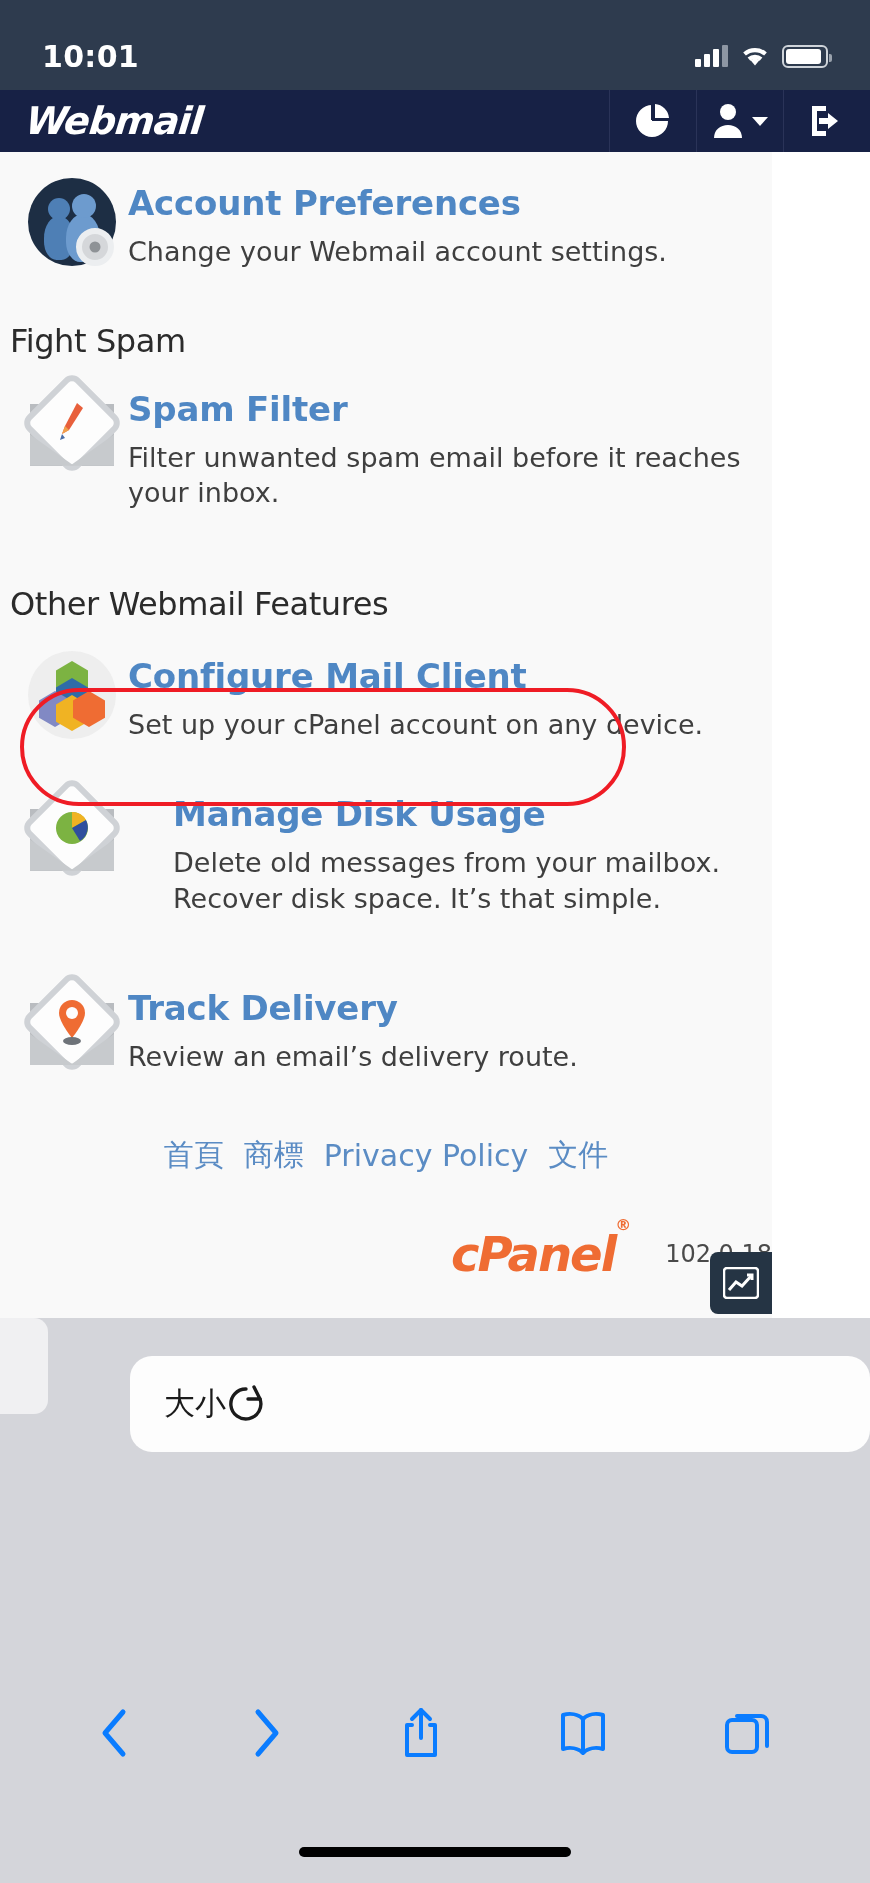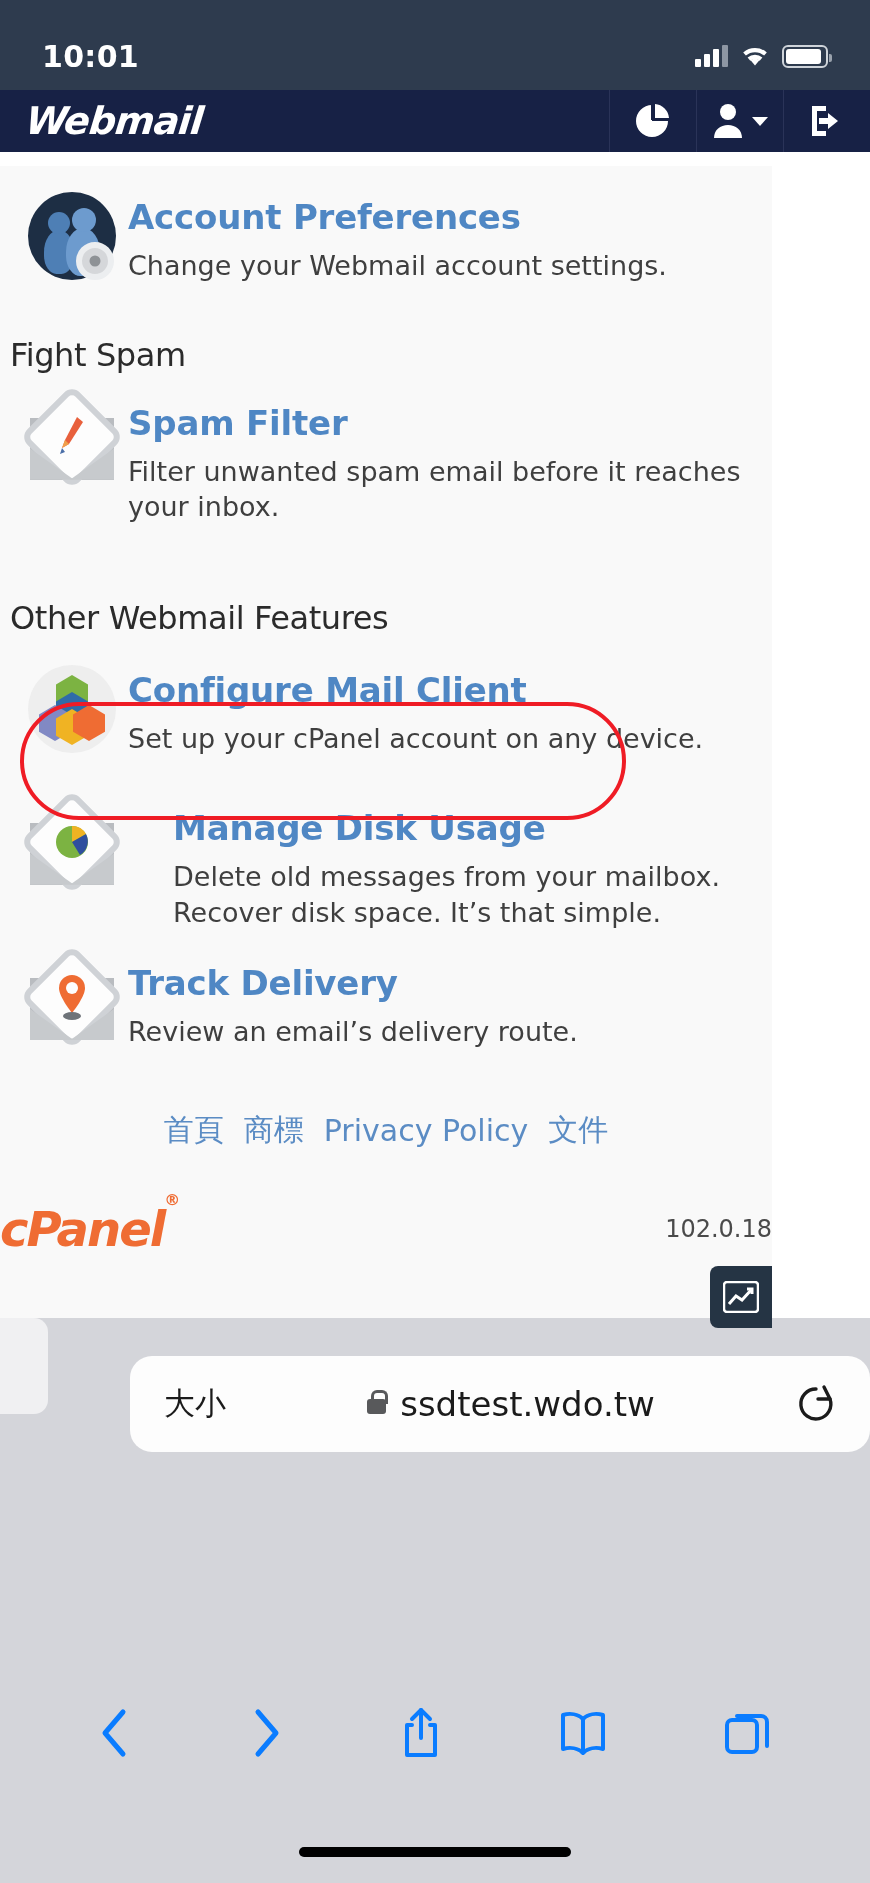--- a/index.html
+++ b/index.html
@@ -57,21 +57,21 @@
   }
   .nav-btn svg { display: block; }
   .caret {
     width: 0; height: 0; margin-left: 9px;
     border-left: 8px solid transparent; border-right: 8px solid transparent;
     border-top: 9px solid #fff;
   }
 
   
   .content {
-    position: absolute; top: 166px; left: 0; width: 772px; height: 1166px;
+    position: absolute; top: 152px; left: 0; width: 772px; height: 1166px;
     background: #f9f9f9; overflow: hidden;
   }
 
   .feature {
     display: flex; align-items: flex-start;
     padding: 0 28px; margin-top: 14px;
   }
   .feature .ficon {
     width: 88px; min-width: 88px; height: 88px;
     margin-right: 12px; position: relative;
@@ -164,22 +164,22 @@
   }
 
   
   .footer { margin-top: 60px; text-align: center; }
   .footer-links {
     display: flex; justify-content: center; align-items: center; gap: 20px;
     font-size: 30px;
   }
   .footer-links a { color: #5b8cc4; text-decoration: none; }
   .cpanel-row {
-    display: flex; align-items: center; justify-content: space-between;
-    gap: 24px; margin-top: 50px;
+    display: flex; align-items: center; justify-content: flex-end;
+    gap: 36px; margin-top: 50px;
   }
   .cpanel-logo {
     font-size: 48px; font-weight: 800; font-style: italic;
     color: #ef6c33; letter-spacing: -2px; position: relative;
   }
   .cpanel-logo sup { font-size: 16px; font-style: normal; top: -24px; position: relative; }
   .cpanel-ver { font-size: 24px; color: #4a4a4a; }
 
   
   .float-badge {
@@ -360,21 +360,21 @@
           <div class="env-flapL"></div>
             <div class="env-flapR"></div>
         </div>
       </div>
       <div class="ftext">
         <div class="ftitle">Manage Disk Usage</div>
         <div class="fdesc">Delete old messages from your mailbox. Recover disk space. It’s that simple.</div>
       </div>
     </div>
 
-    <div class="feature" style="margin-top:28px;">
+    <div class="feature" style="margin-top:67px;">
       <div class="ficon">
         <div class="envelope">
           <div class="env-body"></div>
           <div class="env-white"></div>
           <div class="env-glyph">
             <svg width="34" height="48" viewBox="0 0 34 48">
               <path d="M17 2a13 13 0 0 1 13 13c0 9-13 25-13 25S4 24 4 15A13 13 0 0 1 17 2z" fill="#ef6c33"></path>
               <circle cx="17" cy="15" r="6" fill="#fdfdfd"></circle>
               <ellipse cx="17" cy="43" rx="9" ry="4" fill="#6e7379"></ellipse>
             </svg>
@@ -413,24 +413,20 @@
     </div>
   </div>
 
   <div class="safari">
 
     <div class="url-side"></div>
 
     <div class="url-row">
       <div class="url-bar">
         <div class="url-aa">大小</div>
-        <div class="url-center">
-          <span class="lock"></span>
-          <span class="url-text">ssdtest.wdo.tw</span>
-        </div>
         <svg width="40" height="42" viewBox="0 0 40 42">
           <path d="M20 6a15 15 0 1 0 14 10" fill="none" stroke="#1b1b1b" stroke-width="3.4" stroke-linecap="round"></path>
           <polyline points="28,4 34,16 22,16" fill="none" stroke="#1b1b1b" stroke-width="3.4" stroke-linejoin="round" stroke-linecap="round"></polyline>
         </svg>
       </div>
     </div>
 
     <div class="toolbar">
       <div class="tb">
         <svg width="36" height="54" viewBox="0 0 36 54">

